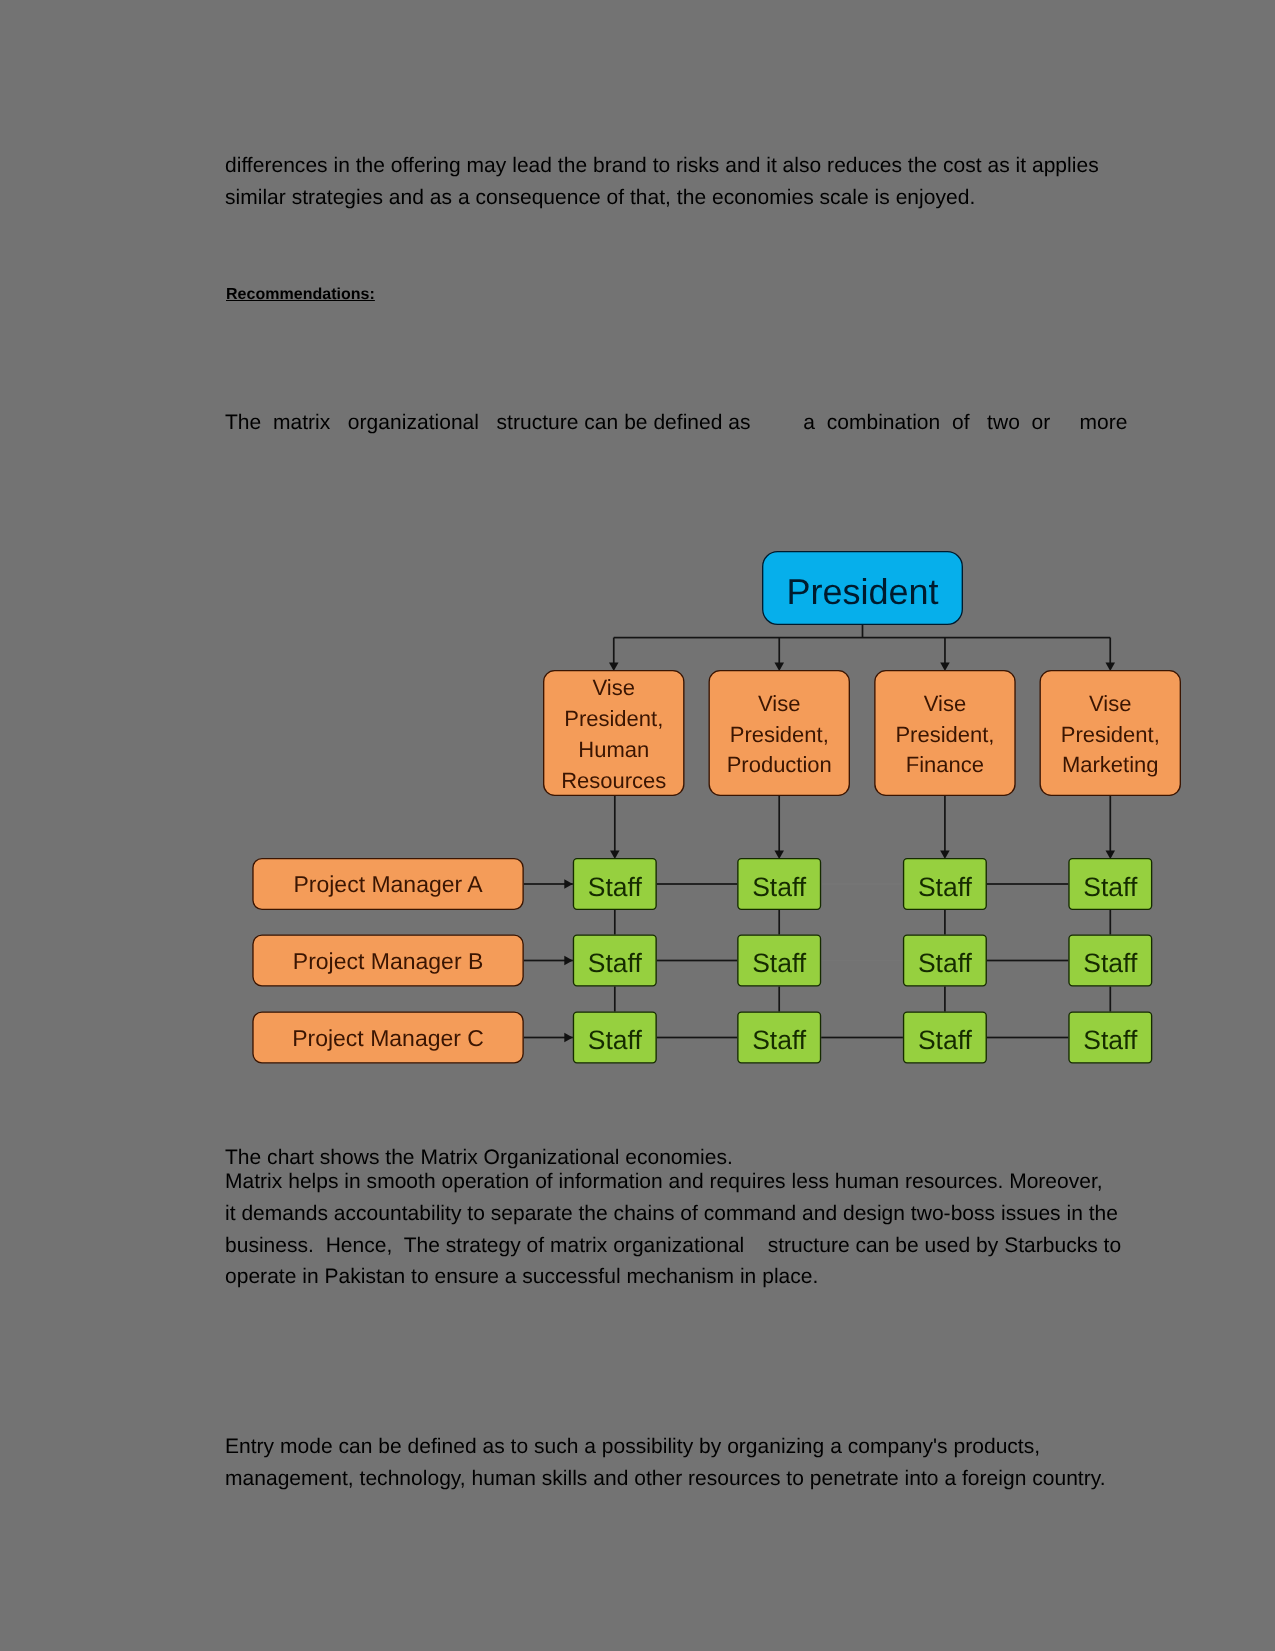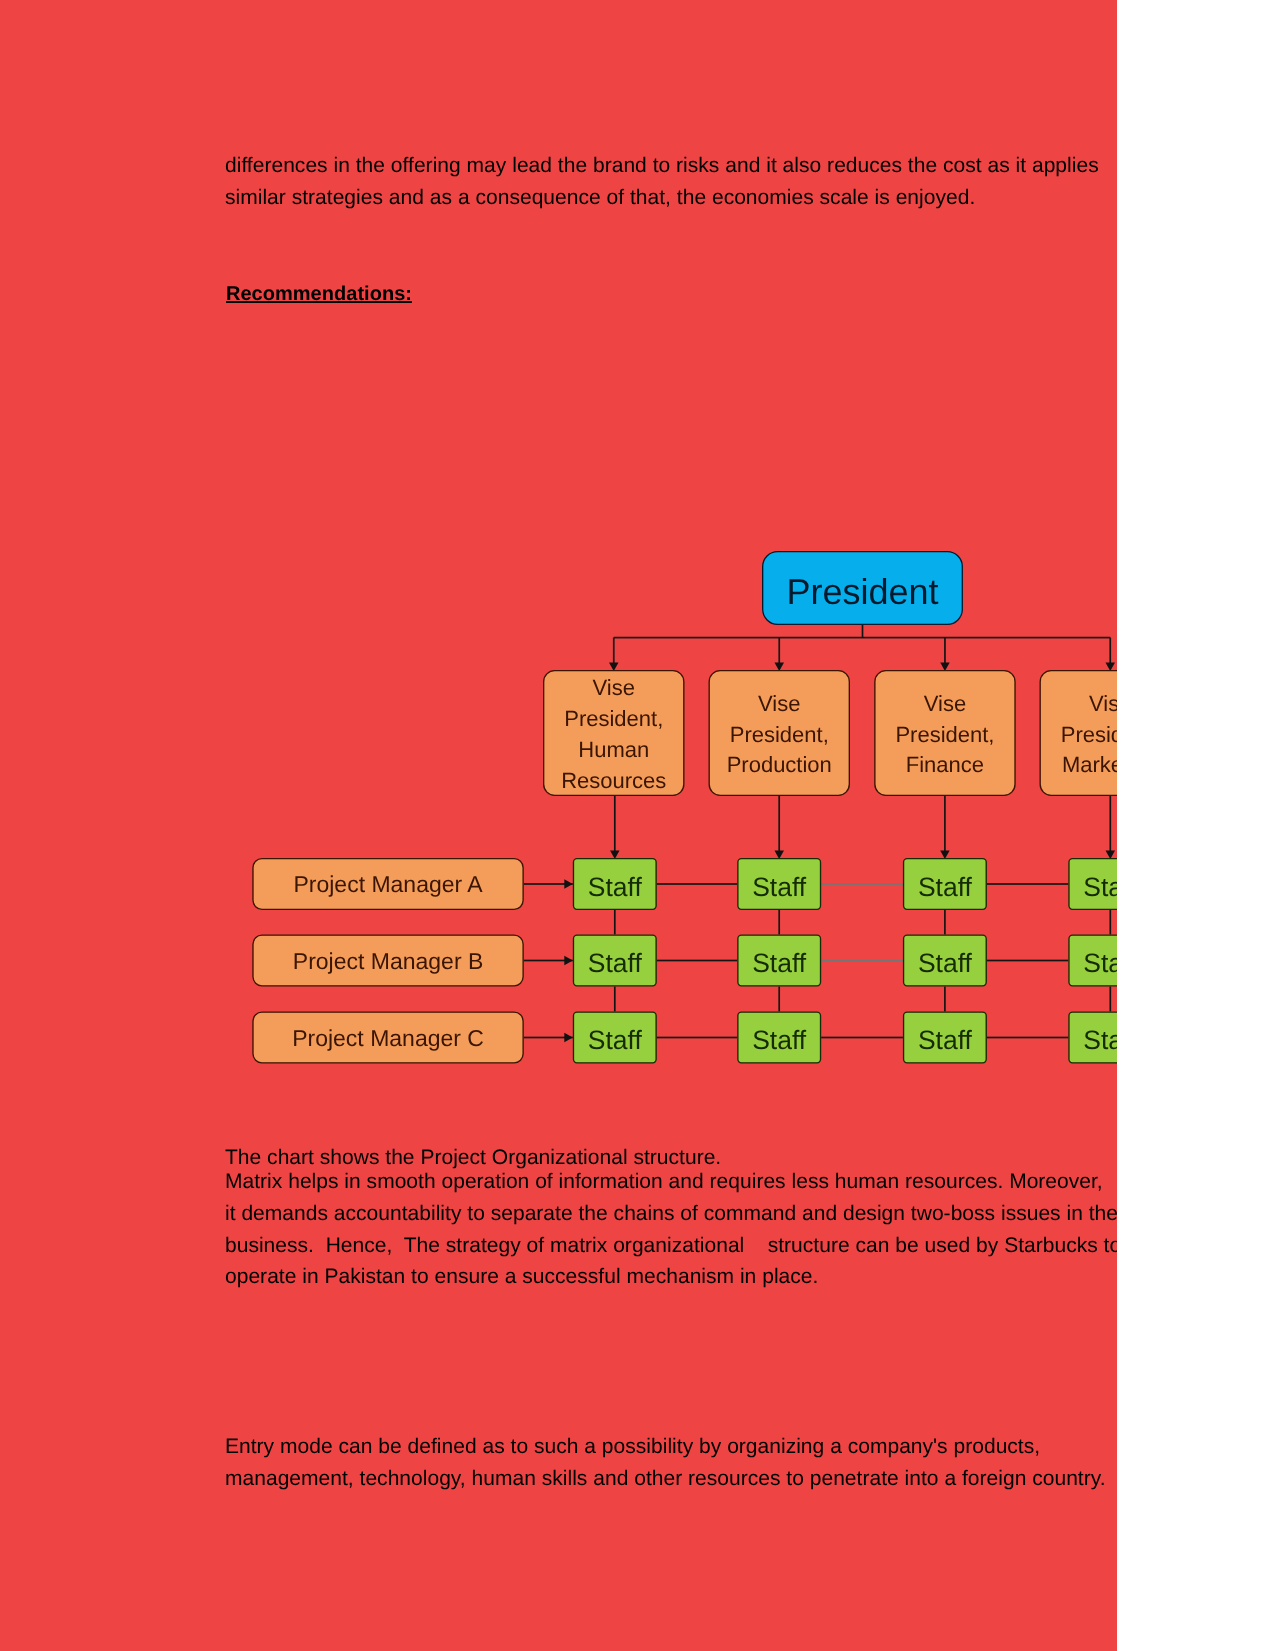--- a/index.html
+++ b/index.html
@@ -4,44 +4,44 @@
 <title>Document</title>
 <style>
   html, body { margin:0; padding:0; background:#ffffff; }
   body {
     width:1275px; height:1651px;
     font-family:"Liberation Sans", sans-serif;
     color:#000000;
     -webkit-font-smoothing: antialiased;
     text-rendering: geometricPrecision;
   }
-  .page { position:relative; width:1117px; height:1651px; overflow:hidden; background:#ef4444; }
+  .page { position:relative; width:1275px; height:1651px; overflow:hidden; background:#737373; }
   .doc-text { position:absolute; left:225px; width:898px; font-size:21px; line-height:31.8px;
                transform:translateZ(0); }
   .para { margin:0; text-align:left; white-space:pre; letter-spacing:0.025px; }
   .para.last { text-align:left; }
-  .heading { font-weight:bold; text-decoration:underline; text-align:left; font-size:20px; margin-left:1px; }
+  .heading { font-weight:bold; text-decoration:underline; text-align:left; font-size:16px; margin-left:1px; }
   #chart { position:absolute; left:0px; top:0px; }
 </style>
 </head>
 <body>
 
 <div class="page">
 
   <div class="doc-text" style="top:150px;">
     <p class="para"><span>differences in the offering may lead the brand to risks and it also reduces the cost as it applies</span><br><span>similar strategies and as a consequence of that, the economies scale is enjoyed.</span></p>
   </div>
 
   <div class="doc-text" style="top:279px;">
     <p class="para heading"><span>Recommendations:</span></p>
   </div>
 
 
   <div class="doc-text" style="top:407px;">
-    <p class="para"><br></p>
+    <p class="para"><span>The  matrix   organizational   structure can be defined as         a  combination  of   two  or     more</span><br></p>
   </div>
 
   <svg id="chart" width="1275" height="1651" viewBox="0 0 1275 1651">
       <g>
         <rect x="861.65" y="625" width="1.7" height="12.600000000000023" fill="#141414"></rect>
         <rect x="613.75" y="636.75" width="496.5" height="1.7" fill="#141414"></rect>
         <rect x="612.9" y="637.6" width="1.7" height="31.399999999999977" fill="#141414"></rect>
         <path d="M 609 662.5 L 618.5 662.5 L 613.75 671 Z" fill="#111111"></path>
         <rect x="778.4" y="637.6" width="1.7" height="31.399999999999977" fill="#141414"></rect>
         <path d="M 774.5 662.5 L 784 662.5 L 779.25 671 Z" fill="#111111"></path>
@@ -126,21 +126,21 @@
         <rect x="737.875" y="1012.175" width="82.65" height="50.65" rx="3.5" ry="3.5" fill="#96D03F" stroke="#152B00" stroke-width="1.35"></rect>
         <text x="779.2" y="1049" font-size="26.5" fill="#152B00" text-anchor="middle" font-family="&quot;Liberation Sans&quot;, sans-serif">Staff</text>
         <rect x="903.5749999999999" y="1012.175" width="82.65" height="50.65" rx="3.5" ry="3.5" fill="#96D03F" stroke="#152B00" stroke-width="1.35"></rect>
         <text x="944.9" y="1049" font-size="26.5" fill="#152B00" text-anchor="middle" font-family="&quot;Liberation Sans&quot;, sans-serif">Staff</text>
         <rect x="1068.975" y="1012.175" width="82.65" height="50.65" rx="3.5" ry="3.5" fill="#96D03F" stroke="#152B00" stroke-width="1.35"></rect>
         <text x="1110.3" y="1049" font-size="26.5" fill="#152B00" text-anchor="middle" font-family="&quot;Liberation Sans&quot;, sans-serif">Staff</text>
       </g>
     </svg>
 
   <div class="doc-text" style="top:1142px;">
-    <p class="para last"><span>The chart shows the Project Organizational structure.</span></p>
+    <p class="para last"><span>The chart shows the Matrix Organizational economies.</span></p>
   </div>
 
   <div class="doc-text" style="top:1166px;">
     <p class="para"><span>Matrix helps in smooth operation of information and requires less human resources. Moreover,</span><br><span>it demands accountability to separate the chains of command and design two-boss issues in the</span><br><span>business.  Hence,  The strategy of matrix organizational    structure can be used by Starbucks to</span><br><span>operate in Pakistan to ensure a successful mechanism in place.</span></p>
   </div>
 
 
   <div class="doc-text" style="top:1431px;">
     <p class="para"><span>Entry mode can be defined as to such a possibility by organizing a company's products,</span><br><span>management, technology, human skills and other resources to penetrate into a foreign country.</span></p>
   </div>

